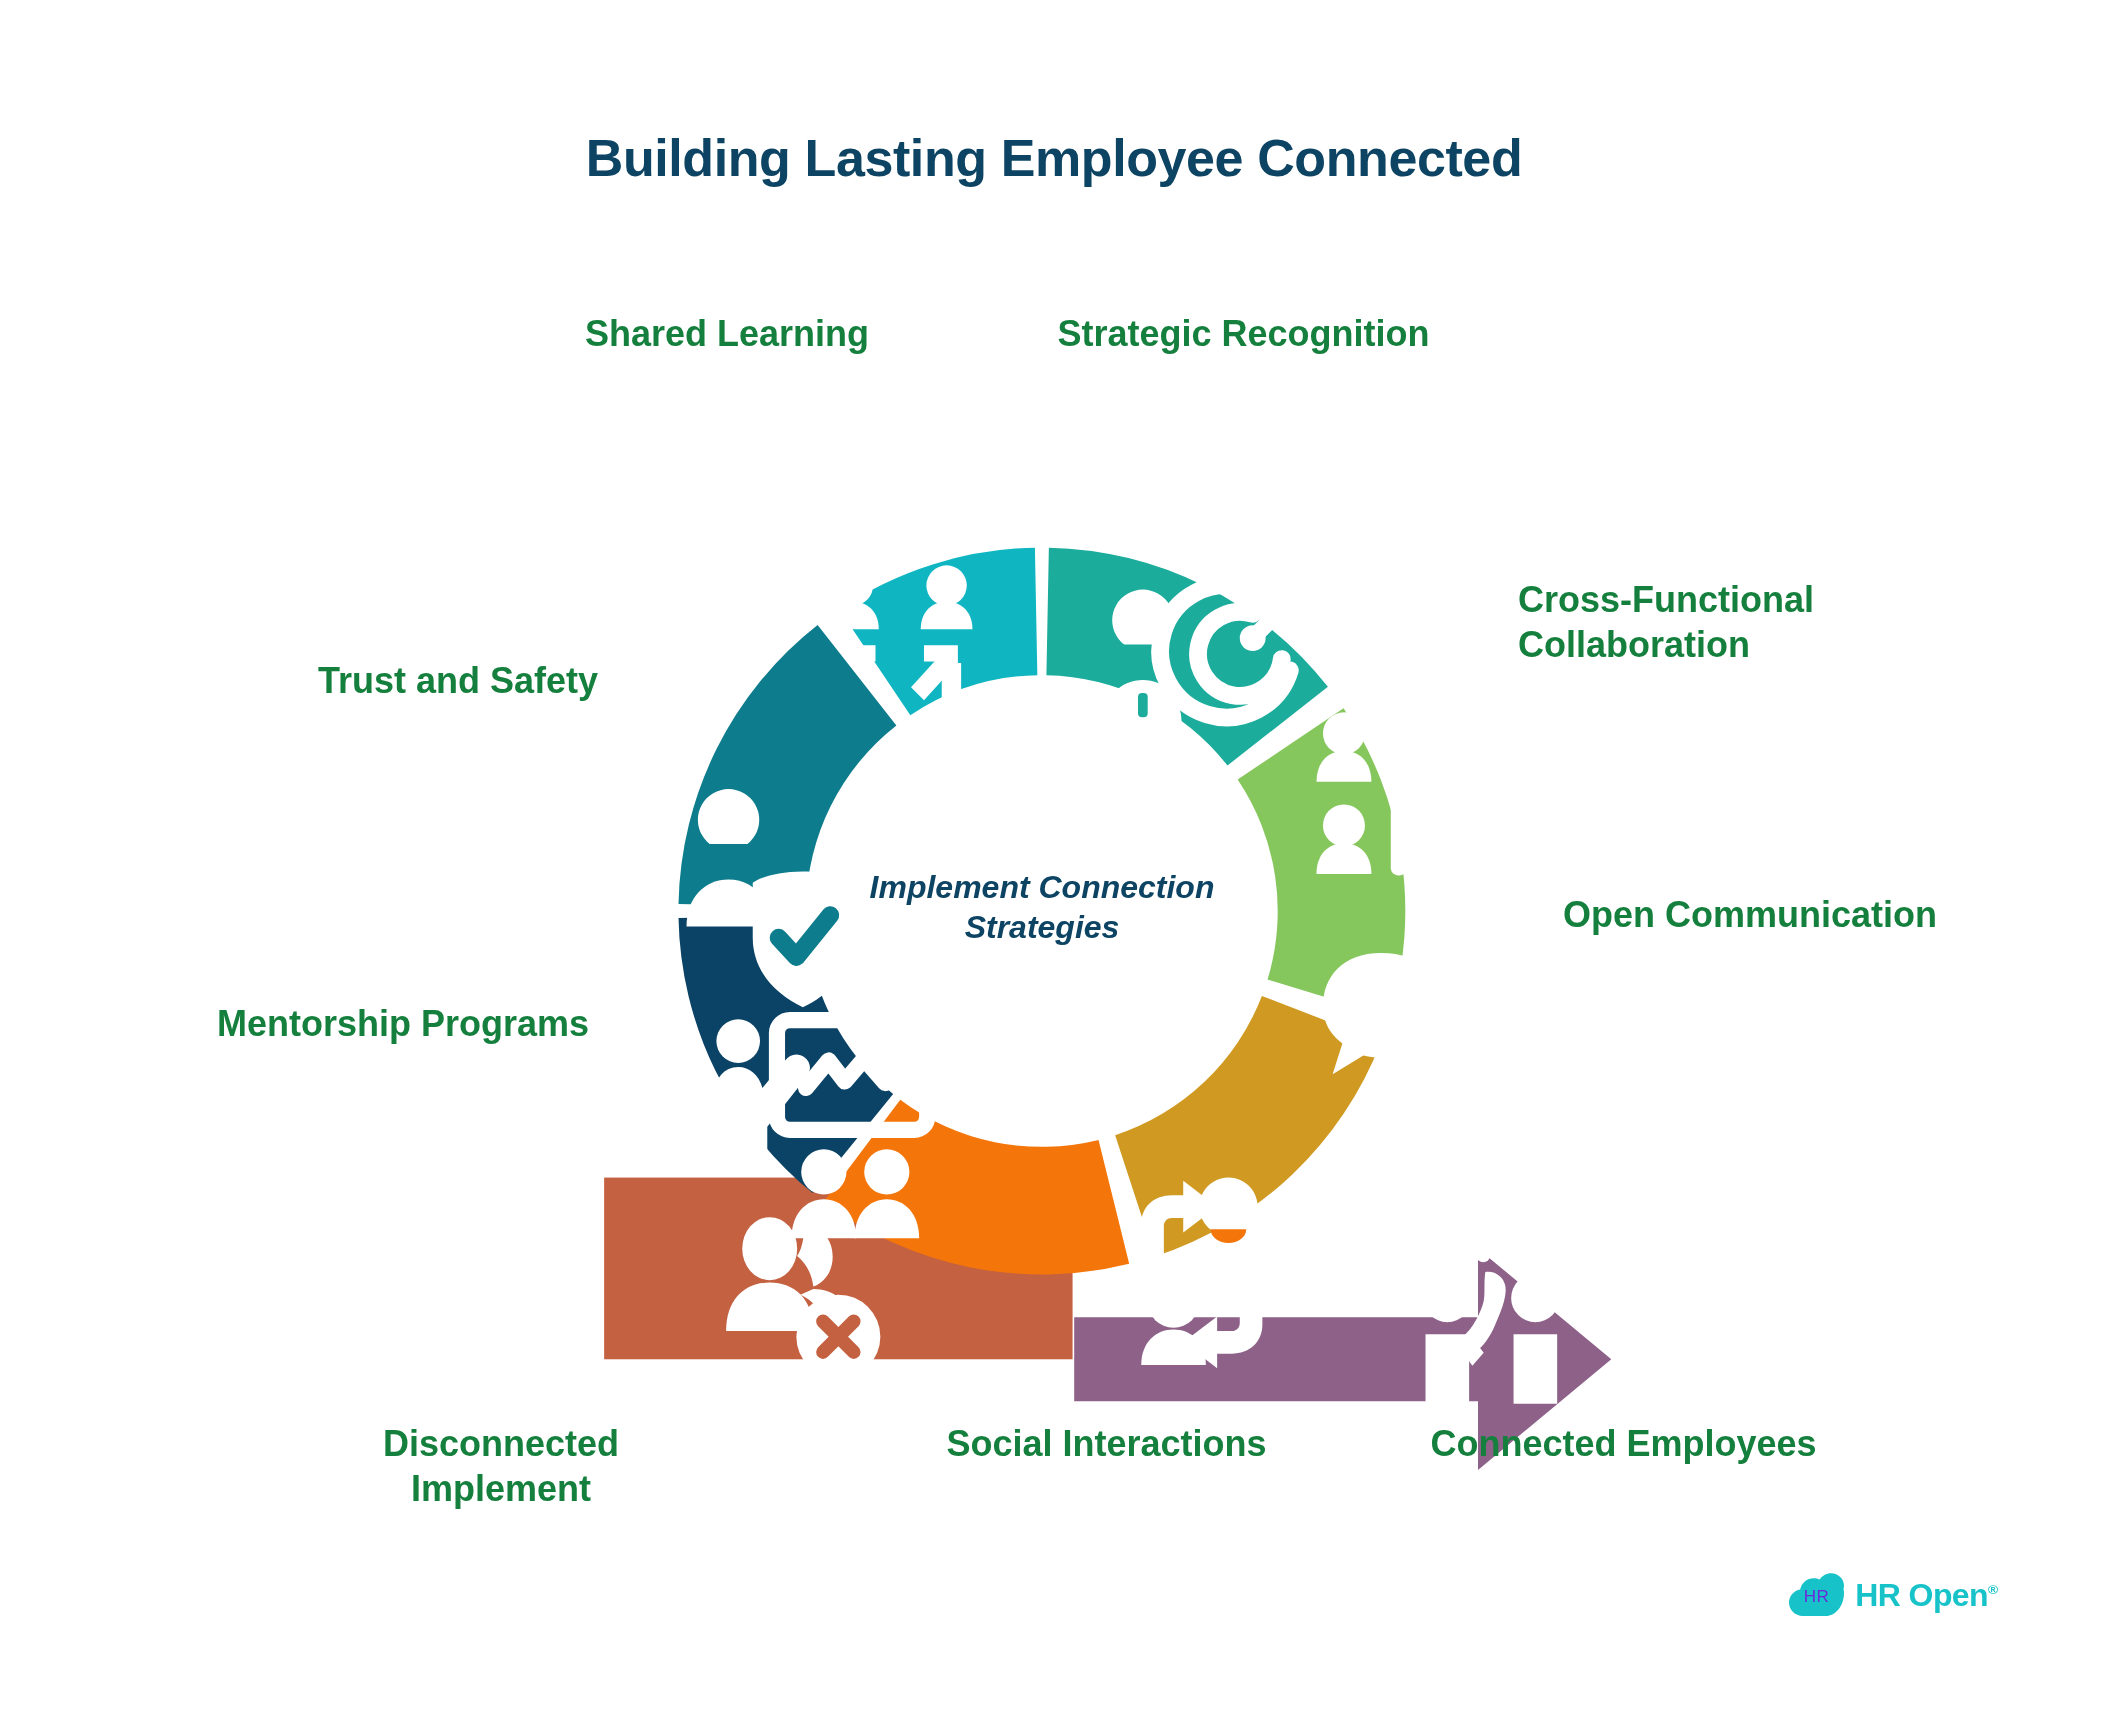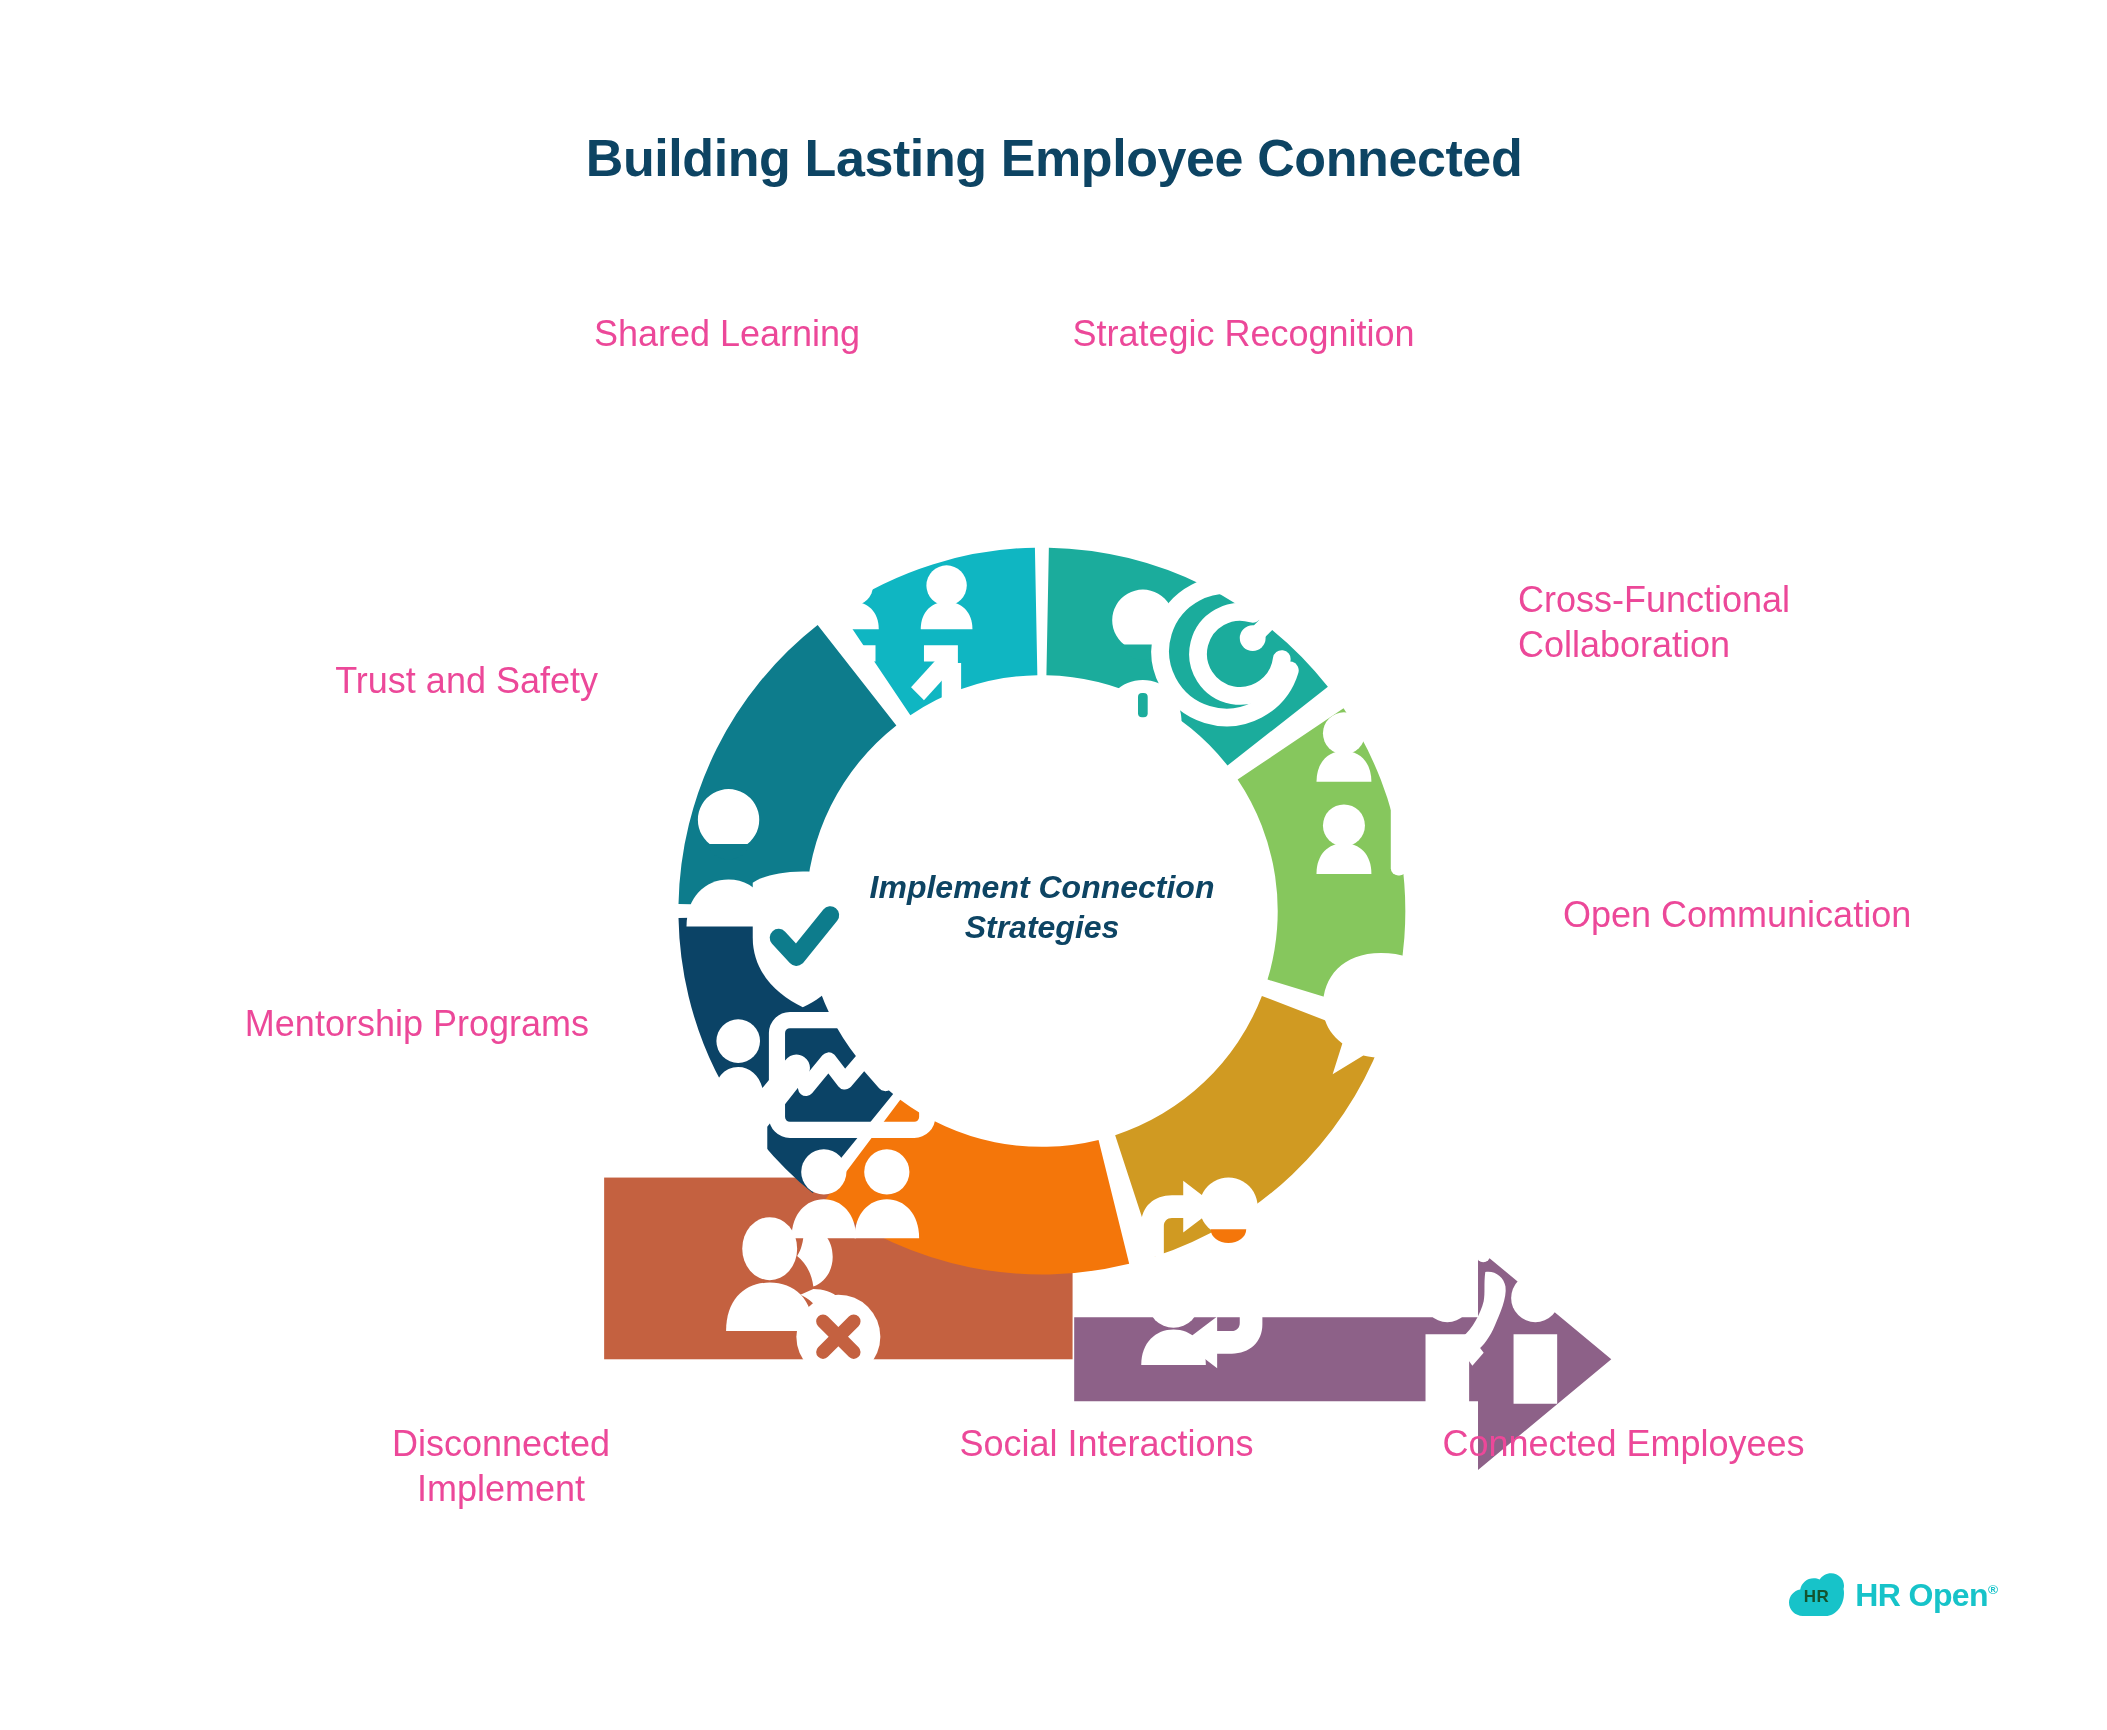--- a/index.html
+++ b/index.html
@@ -45,22 +45,22 @@
     font-weight: bold;
     color: #0d4463;
     line-height: 1.26;
     white-space: pre-line;
     font-style: italic;
   }
 
   .lbl {
     position: absolute;
     font-size: 36px;
-    font-weight: normal;
-    color: #ec4899;
+    font-weight: bold;
+    color: #15803d;
     line-height: 1.26;
     white-space: pre-line;
   }
   .lbl.right { text-align: left; }
   .lbl.left  { text-align: right; }
   .lbl.center{ text-align: center; }
 
   
   #lbl-shared-learning       { left: 517px;  top: 311px;  width: 420px; text-align: center; }
   #lbl-strategic-recognition { left: 993px; top: 311px;  width: 501px; text-align: center; }
@@ -88,22 +88,22 @@
   }
   #logo .cloud-text {
     position: absolute;
     left: 0; top: 0;
     width: 55px;
     height: 44px;
     display: flex;
     align-items: center;
     justify-content: center;
     font-size: 17px;
-    font-weight: bold;
-    color: #14532d;
+    font-weight: normal;
+    color: #6d28d9;
     letter-spacing: 0.4px;
     padding-top: 3.2px;
     box-sizing: border-box;
   }
   #logo .wordmark {
     font-size: 32px;
     font-weight: bold;
     color: #17c3c9;
     letter-spacing: -0.6px;
     position: relative;

